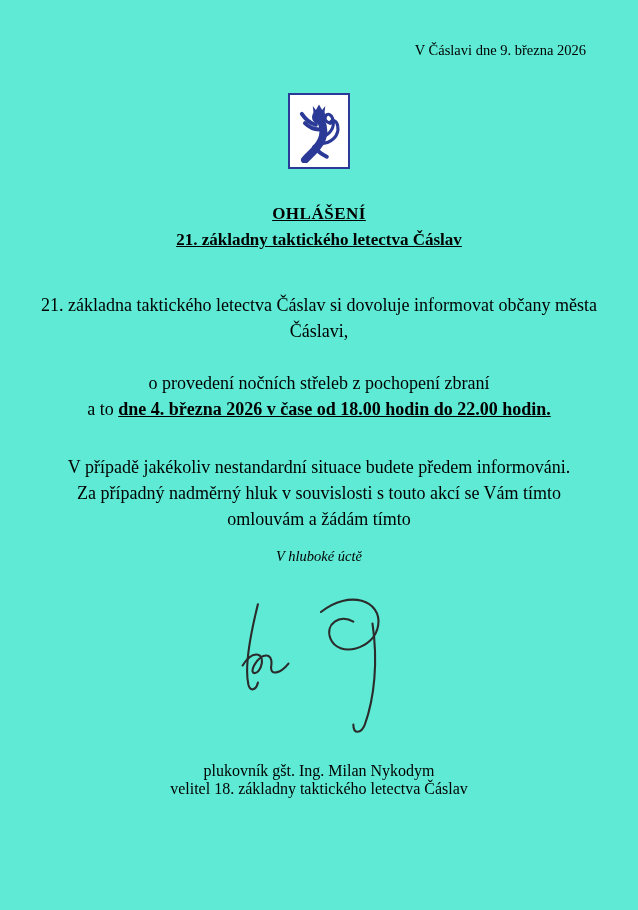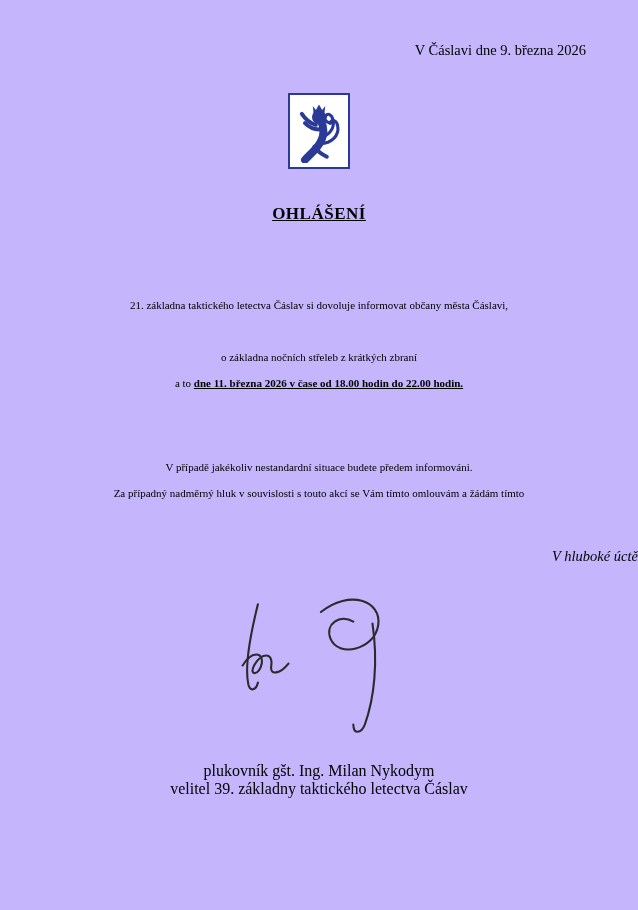--- a/index.html
+++ b/index.html
@@ -1,21 +1,21 @@
 <!DOCTYPE html>
 <html><head>
 <meta charset="utf-8">
 <style>
   html,body{margin:0;padding:0;background:#ffffff;}
   .page{
     position:relative;
     width:638px;
     height:910px;
     margin:0 auto;
-    background:#c4b5fd;
+    background:#5eead4;
     font-family:"Liberation Serif", serif;
     color:#000000;
     overflow:hidden;
   }
   .date-line{
     position:absolute;
     top:42px;
     right:52px;
     font-size:14.5px;
   }
@@ -56,35 +56,35 @@
     font-size:17px;
     font-weight:bold;
     text-decoration:underline;
     margin:0;
   }
   .body-par{
     position:absolute;
     left:40px;
     right:40px;
     text-align:center;
-    font-size:11px;
+    font-size:18px;
     line-height:26px;
   }
   .par1{top:292px;}
   .par2{top:454px;}
   .emph{
     font-weight:bold;
     text-decoration:underline;
   }
   .salutation{
     position:absolute;
     top:548px;
     left:0;
     width:100%;
-    text-align:right;
+    text-align:center;
     font-style:italic;
     font-size:14.5px;
   }
   .signature-wrap{
     position:absolute;
     top:582px;
     left:0;
     width:100%;
     display:flex;
     justify-content:center;
@@ -128,27 +128,28 @@
           <path stroke-width="5" d="M26 60 C30 66 36 70 42 73"></path>
           <path stroke-width="4" d="M36 48 C46 44 52 36 50 26 C48 18 42 16 40 22 C38 28 46 32 52 28"></path>
           <path stroke-width="4" d="M34 56 C48 56 58 46 56 34 C55 26 48 24 46 30"></path>
         </g>
       </svg>
     </div>
   </div>
 
   <div class="title-block">
     <div class="title-main">OHLÁŠENÍ</div>
+    <div class="title-sub">21. základny taktického letectva Čáslav</div>
   </div>
 
   <div class="body-par par1">
     <span>21. základna taktického letectva Čáslav si dovoluje informovat občany města Čáslavi,</span><br>
     <br>
-    <span>o základna nočních střeleb z krátkých zbraní</span><br>
-    <span>a to </span><span class="emph">dne 11. března 2026 v čase od 18.00 hodin do 22.00 hodin.</span>
+    <span>o provedení nočních střeleb z pochopení zbraní</span><br>
+    <span>a to </span><span class="emph">dne 4. března 2026 v čase od 18.00 hodin do 22.00 hodin.</span>
   </div>
 
   <div class="body-par par2">
     <span>V případě jakékoliv nestandardní situace budete předem informováni.</span><br>
     <span>Za případný nadměrný hluk v souvislosti s touto akcí se Vám tímto omlouvám a žádám tímto</span><br>
   </div>
 
   <div class="salutation">V hluboké úctě</div>
 
   <div class="signature-wrap">
@@ -157,17 +158,17 @@
         <path d="M46 22 C38 54 32 88 36 106 C38 114 44 112 46 104"></path>
         <path d="M30 86 C40 70 52 72 50 84 C48 96 36 98 42 86 C50 72 62 72 60 86 C58 98 70 94 78 84"></path>
         <path d="M112 30 C142 6 176 18 172 44 C168 70 130 78 122 58 C116 42 132 32 146 40"></path>
         <path d="M166 42 C172 82 168 120 158 148 C154 158 146 158 146 148"></path>
       </g>
     </svg>
   </div>
 
   <div class="signer-block">
     <div>plukovník gšt. Ing. Milan Nykodym</div>
-    <div>velitel 39. základny taktického letectva Čáslav</div>
+    <div>velitel 18. základny taktického letectva Čáslav</div>
   </div>
 
 
 </div>
 
 </body></html>

